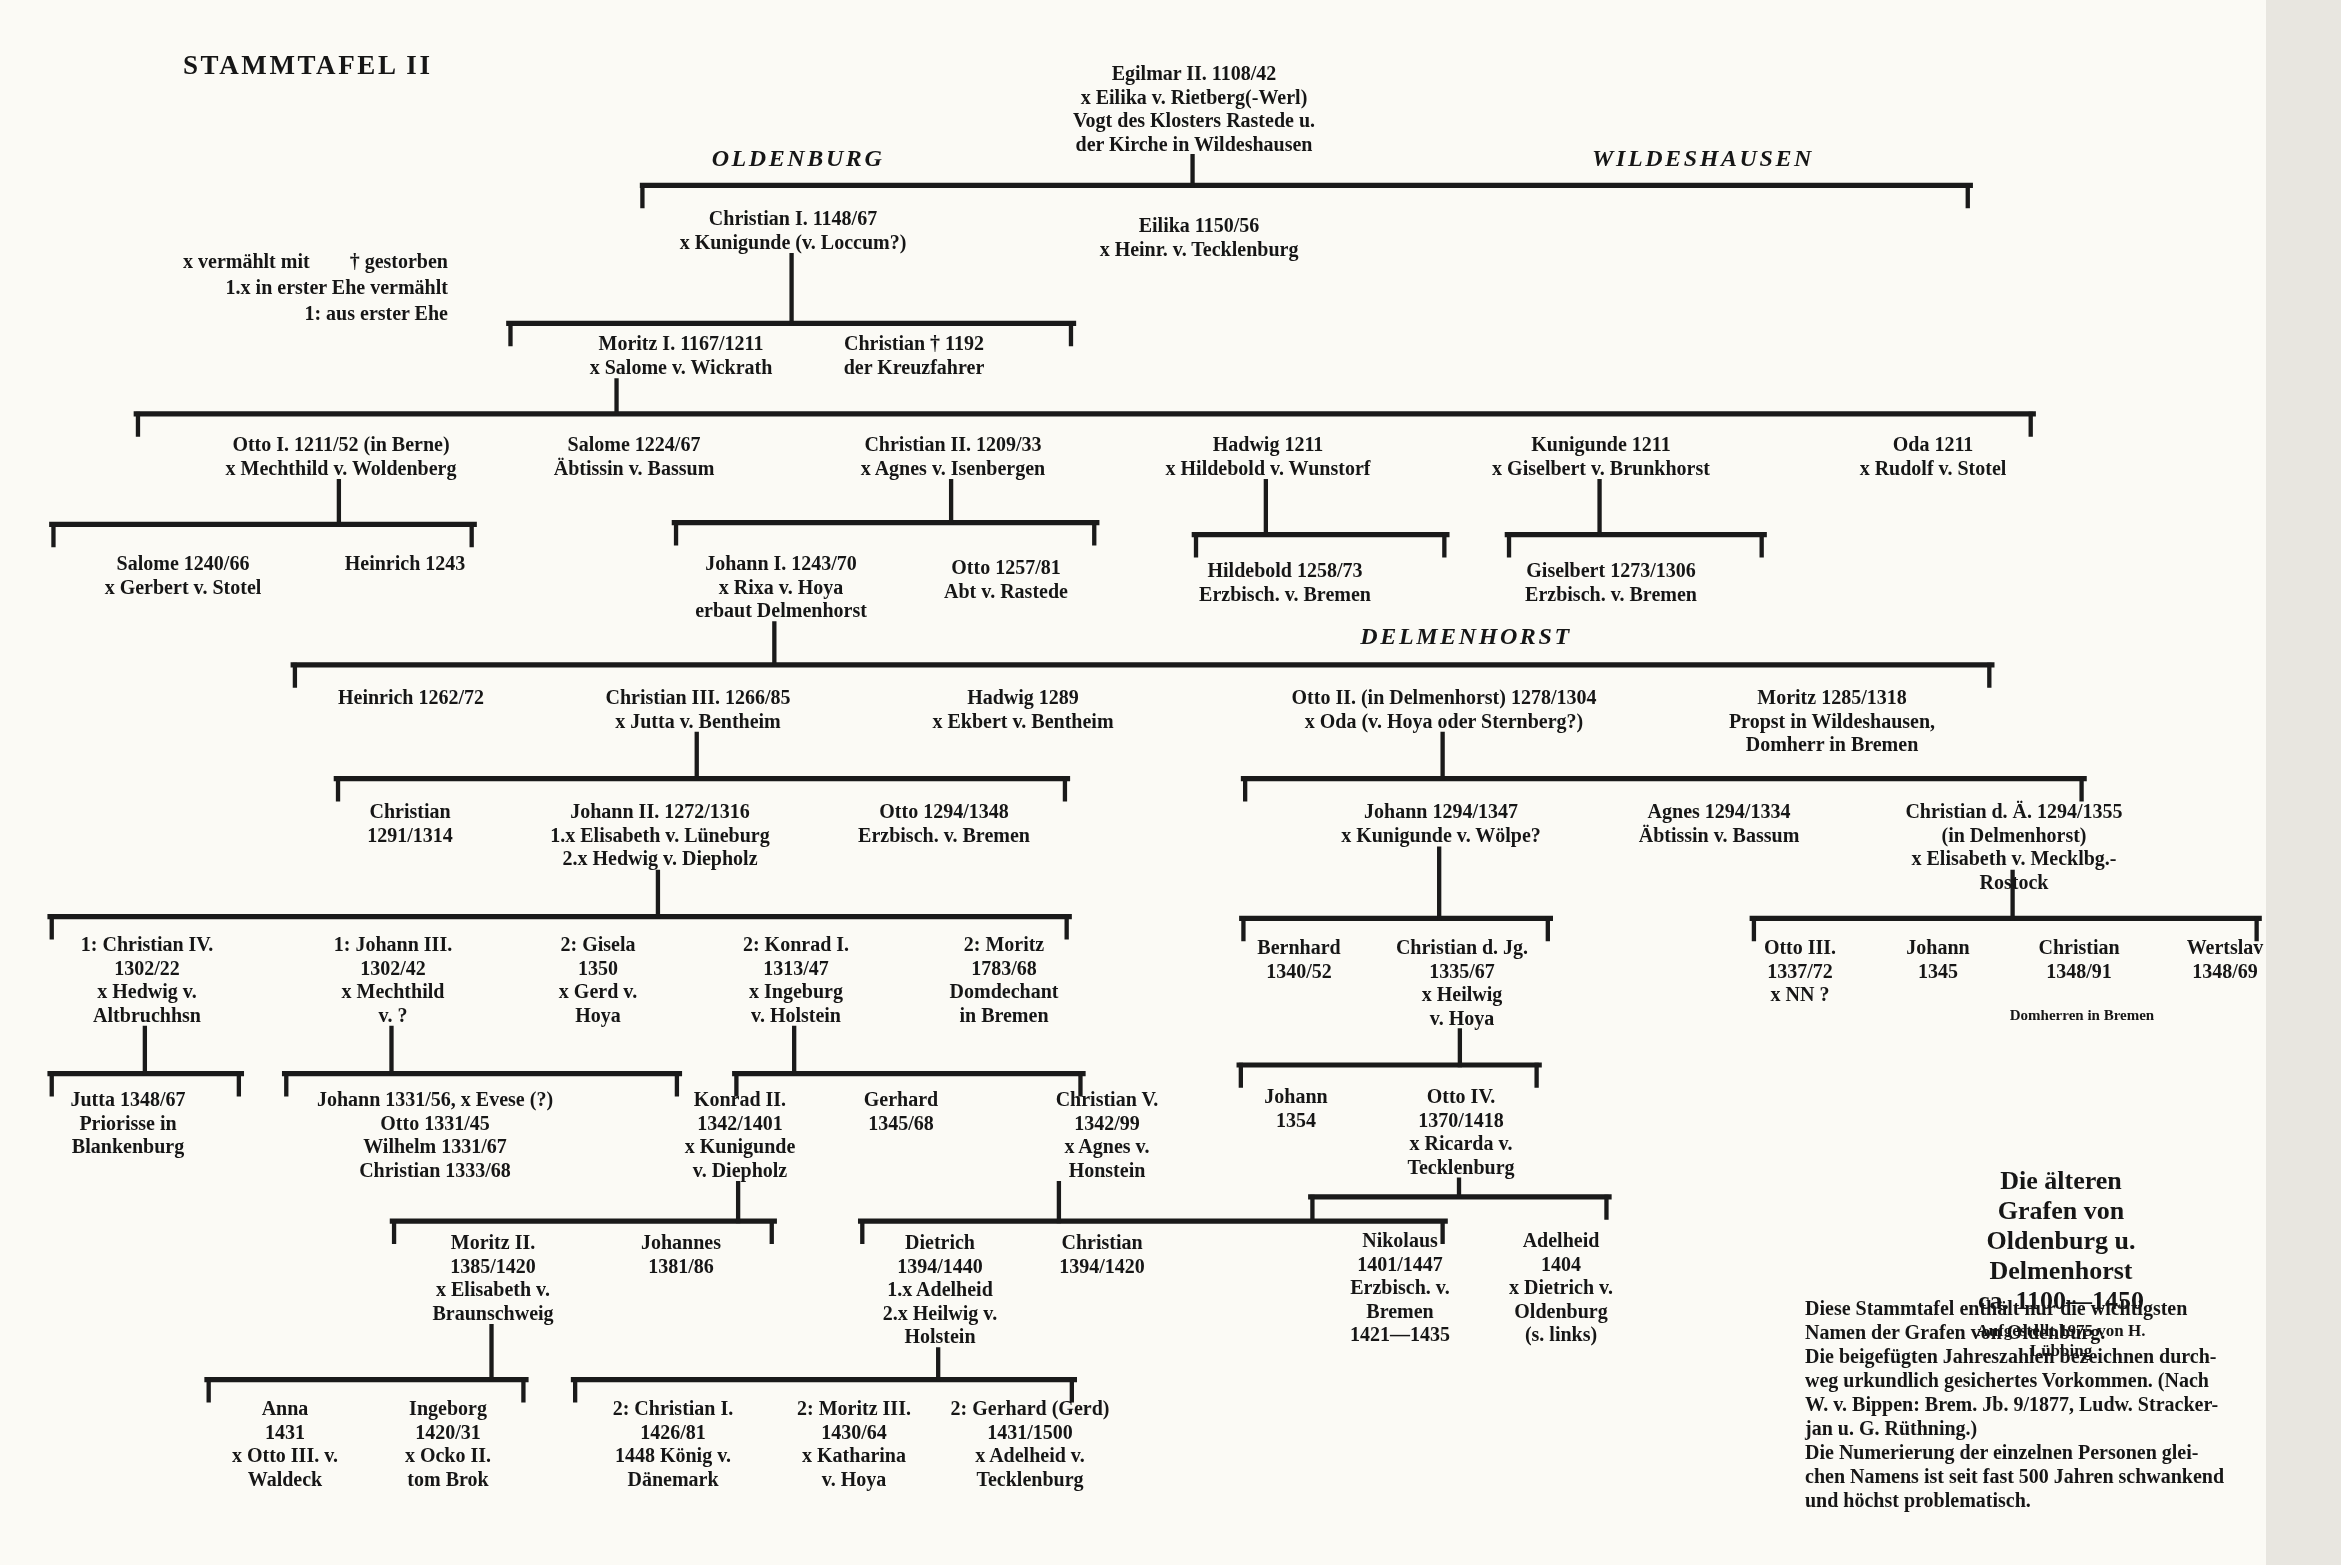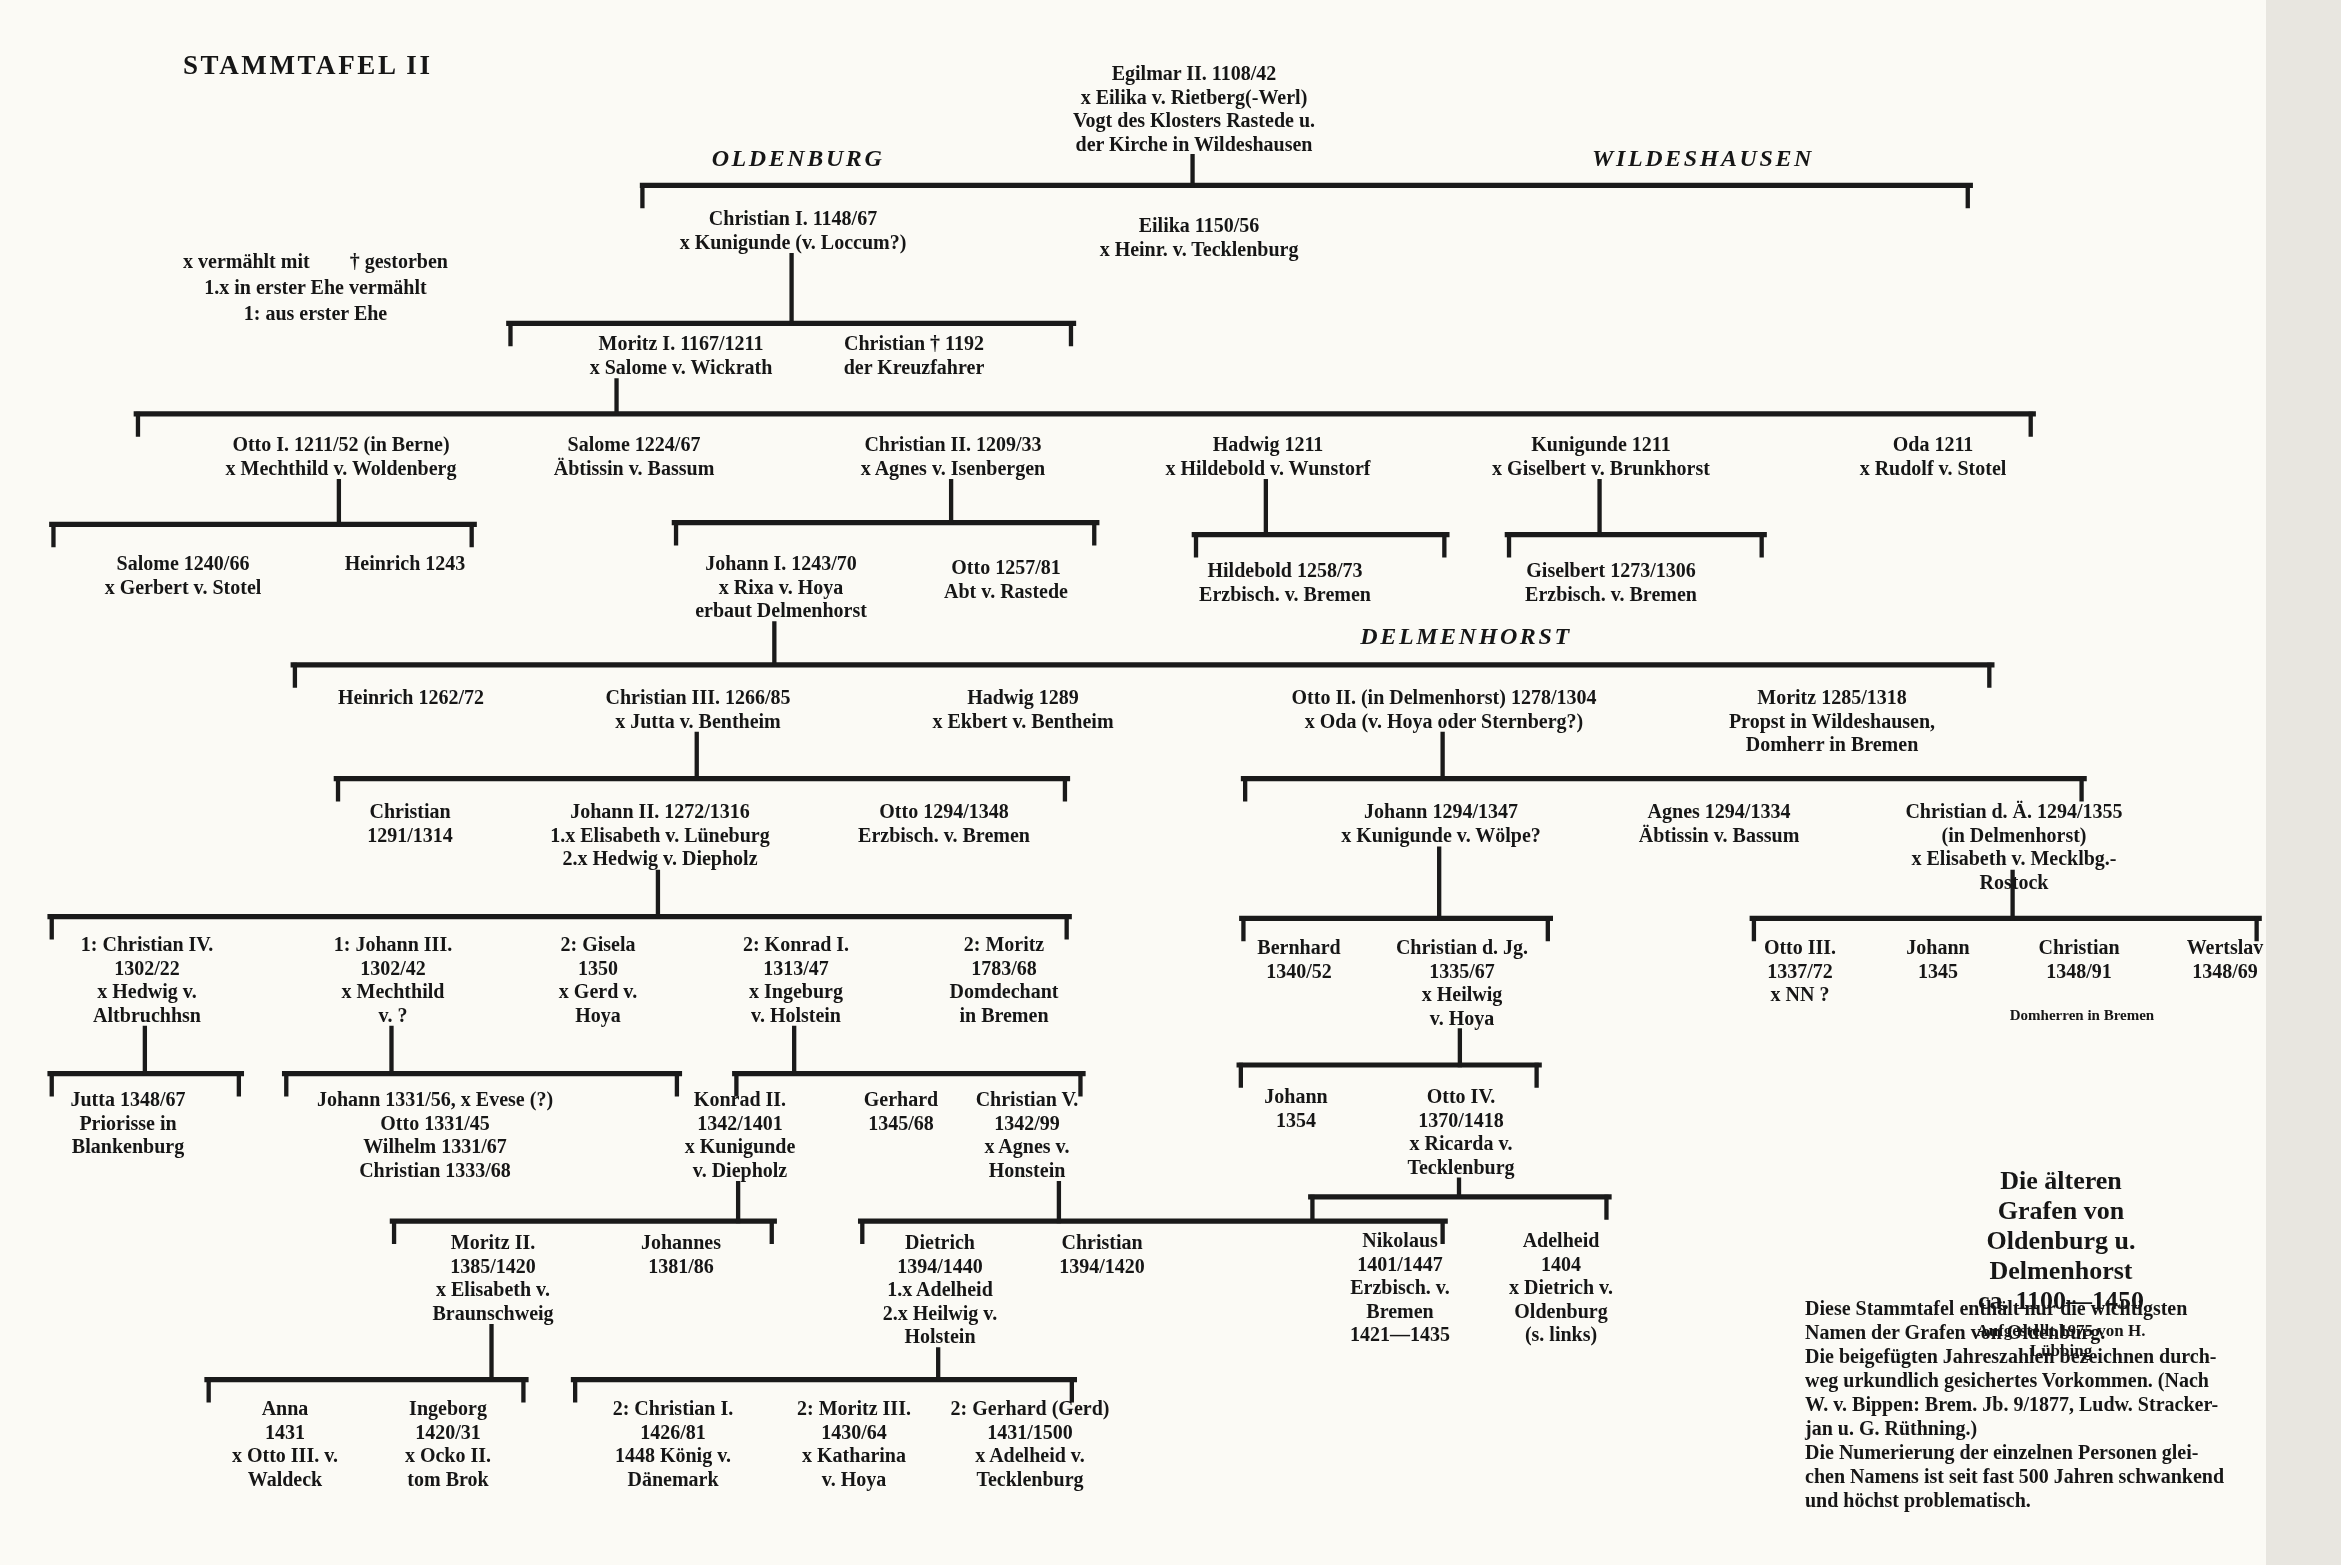--- a/index.html
+++ b/index.html
@@ -13,21 +13,21 @@
     overflow:hidden;
   }
   .page-title{
     position:absolute;
     font-weight:bold;font-size:27px;letter-spacing:2.6px;
     white-space:pre-line;
   }
   .legend{
     position:absolute;
     font-weight:bold;font-size:20px;line-height:1.3;
-    white-space:pre-line;text-align:center;
+    white-space:pre-line;text-align:right;
   }
   .branch-hd{
     position:absolute;transform:translateX(-50%);
     font-weight:bold;font-style:italic;font-size:24px;letter-spacing:2.6px;
     white-space:nowrap;
   }
   .n{
     position:absolute;transform:translateX(-50%);
     text-align:center;white-space:pre-line;
     font-weight:bold;font-size:20px;line-height:1.18;
@@ -200,21 +200,21 @@
   <div class="n" style="left:435px;top:1088px">Johann 1331/56, x Evese (?)
 Otto 1331/45
 Wilhelm 1331/67
 Christian 1333/68</div>
   <div class="n" style="left:740px;top:1088px">Konrad II.
 1342/1401
 x Kunigunde
 v. Diepholz</div>
   <div class="n" style="left:901px;top:1088px">Gerhard
 1345/68</div>
-  <div class="n" style="left:1027px;top:1088px">Christian V.
+  <div class="n" style="left:1107px;top:1088px">Christian V.
 1342/99
 x Agnes v.
 Honstein</div>
   <div class="n" style="left:1296px;top:1085px">Johann
 1354</div>
   <div class="n" style="left:1461px;top:1085px">Otto IV.
 1370/1418
 x Ricarda v.
 Tecklenburg</div>
 

